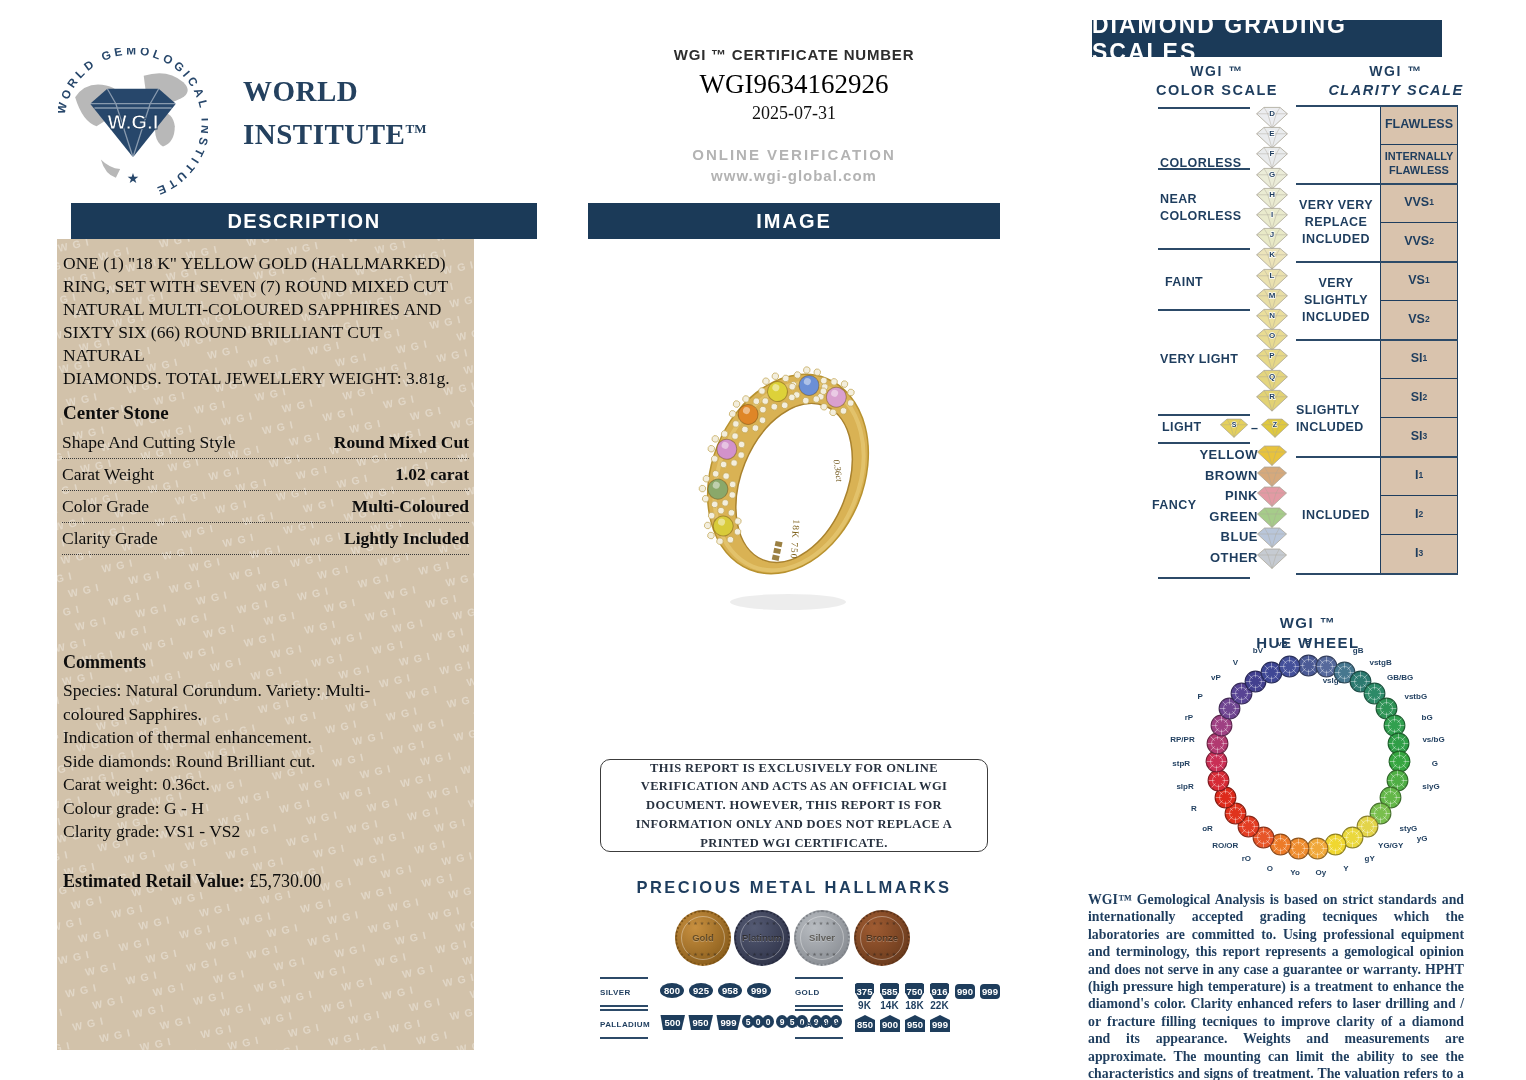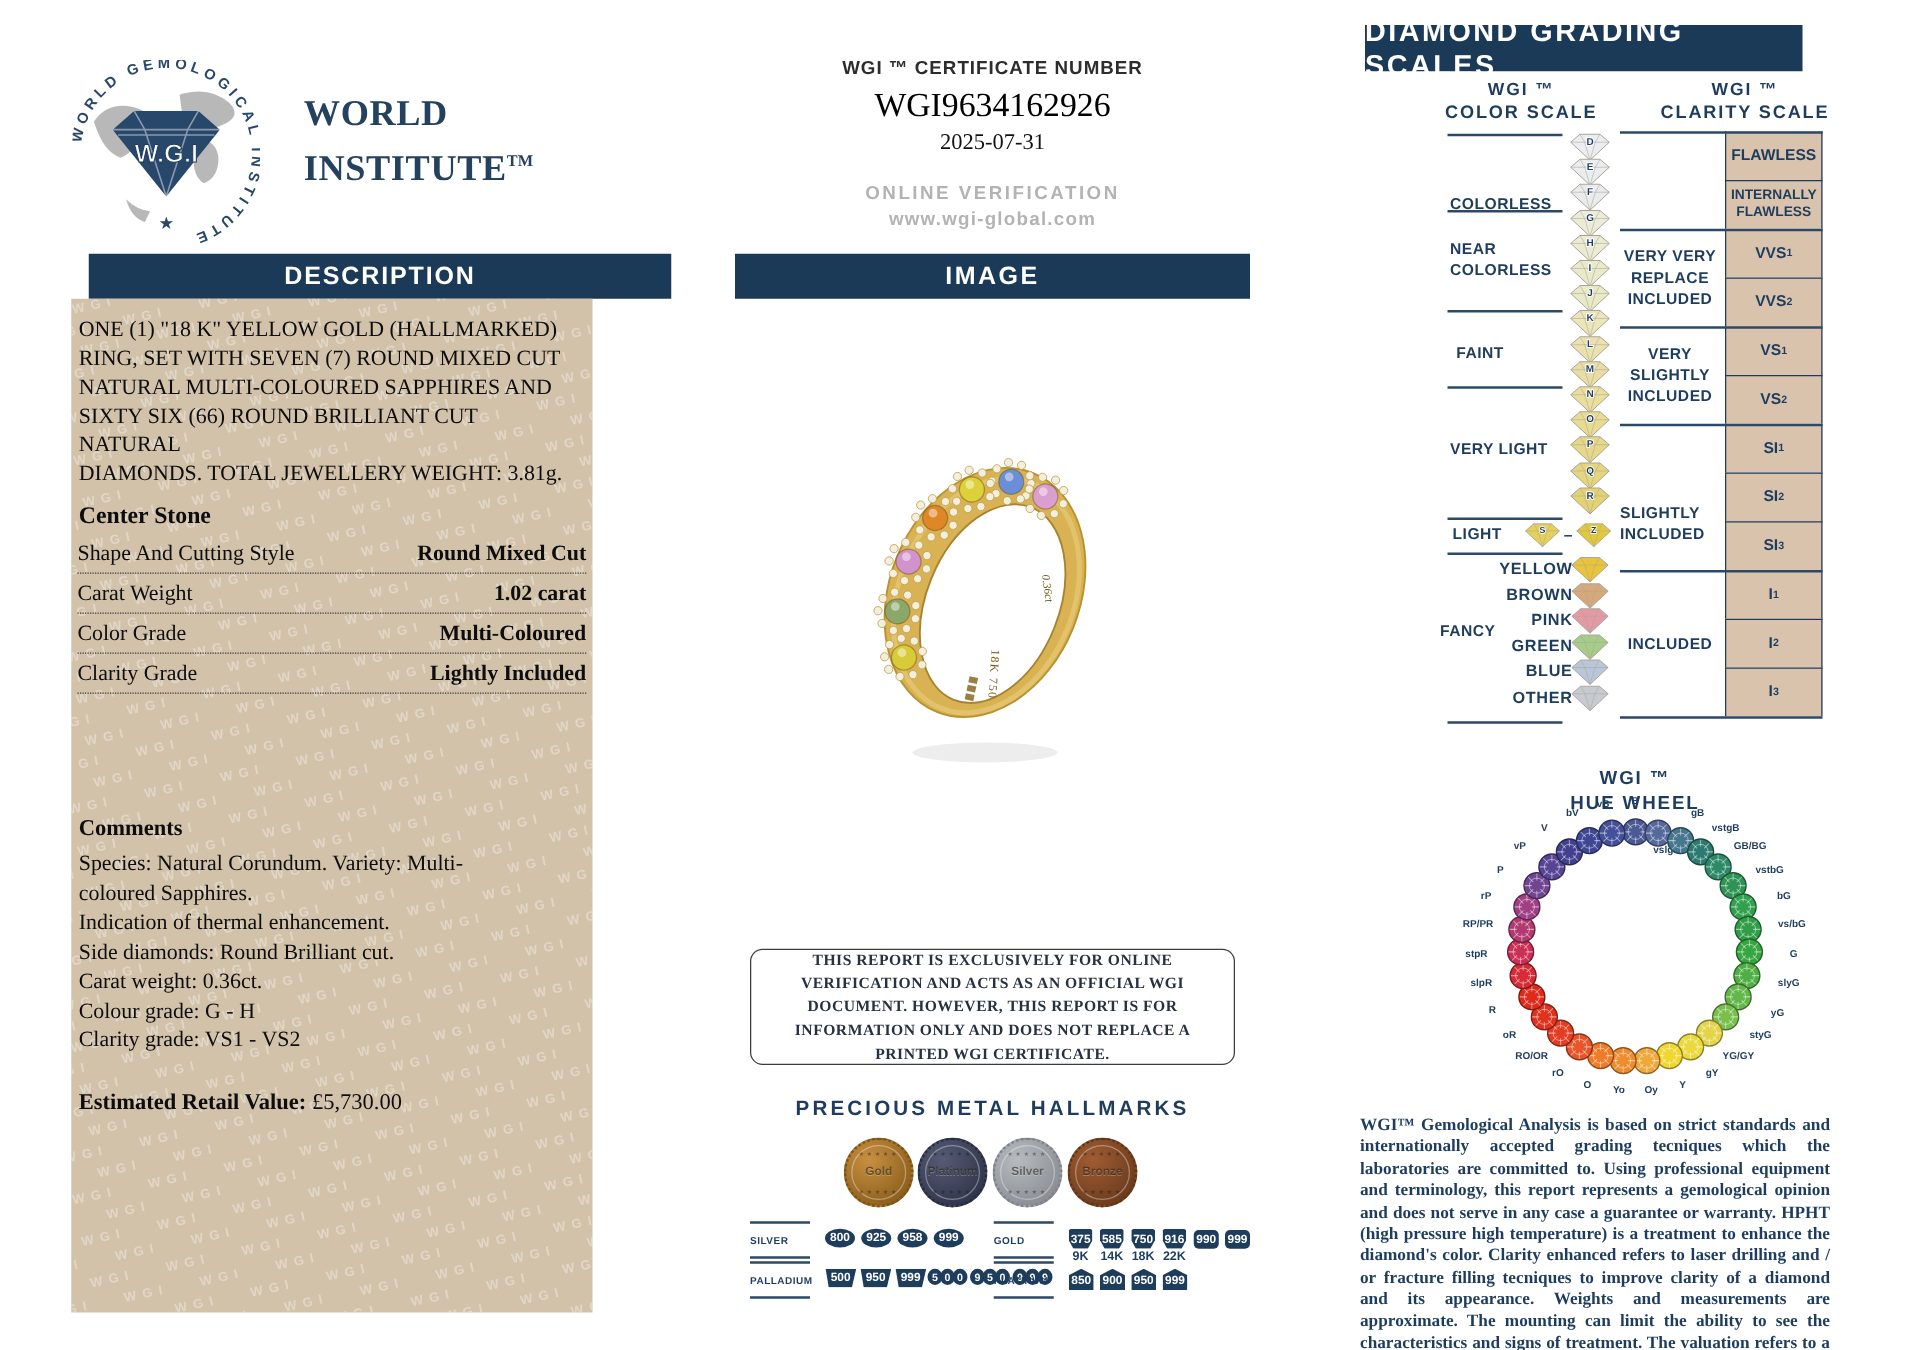--- a/index.html
+++ b/index.html
@@ -417,21 +417,21 @@
       </div>
     </div>
 
   <div class="abs navybar" id="grading-bar">
     <span>DIAMOND GRADING SCALES</span>
   </div>
 
   <div class="scale-head" style="left:1152px;top:63px;width:130px;font-size:14px;">WGI ™</div>
   <div class="scale-head" style="left:1152px;top:82px;width:130px;font-size:14.5px;">COLOR SCALE</div>
   <div class="scale-head" style="left:1316px;top:63px;width:160px;font-size:14px;">WGI ™</div>
-  <div class="scale-head" style="left:1316px;top:82px;width:160px;font-size:14.5px;">CLARITY SCALE</div>
+  <div class="scale-head" style="left:1316px;top:82px;width:160px;font-size:14.5px;font-style:italic;">CLARITY SCALE</div>
 
   <div id="color-scale"></div>
   <div id="clarity-scale"></div>
 
   <div class="scale-head" style="left:1243px;top:614px;width:130px;font-size:15px;">WGI ™</div>
   <div class="scale-head" style="left:1243px;top:634px;width:130px;font-size:15px;">HUE WHEEL</div>
   <div id="hue-wheel"></div>
 
   <div class="abs" id="footer-text">WGI™ Gemological Analysis is based on strict standards and internationally accepted grading tecniques which the laboratories are committed to. Using professional equipment and terminology, this report represents a gemological opinion and does not serve in any case a guarantee or warranty. HPHT (high pressure high temperature) is a treatment to enhance the diamond's color. Clarity enhanced refers to laser drilling and / or fracture filling tecniques to improve clarity of a diamond and its appearance. Weights and measurements are approximate. The mounting can limit the ability to see the characteristics and signs of treatment. The valuation refers to a recommended retail price (RRP).</div>
 <div style="position: absolute; left: 0px; top: 0px;">
@@ -732,21 +732,21 @@
           <circle cx="20" cy="20" r="10.5" fill="none" stroke="rgba(255,255,255,.55)" stroke-width="1.2"></circle>
           <line x1="27" y1="20" x2="37" y2="20" stroke="rgba(255,255,255,.5)" stroke-width="1.4"></line>
           <line x1="24.949747468305834" y1="24.94974746830583" x2="32.020815280171306" y2="32.020815280171306" stroke="rgba(255,255,255,.5)" stroke-width="1.4"></line>
           <line x1="20" y1="27" x2="20" y2="37" stroke="rgba(255,255,255,.5)" stroke-width="1.4"></line>
           <line x1="15.050252531694168" y1="24.949747468305834" x2="7.979184719828693" y2="32.020815280171306" stroke="rgba(255,255,255,.5)" stroke-width="1.4"></line>
           <line x1="13" y1="20" x2="3" y2="20.000000000000004" stroke="rgba(255,255,255,.5)" stroke-width="1.4"></line>
           <line x1="15.050252531694166" y1="15.050252531694168" x2="7.979184719828689" y2="7.979184719828693" stroke="rgba(255,255,255,.5)" stroke-width="1.4"></line>
           <line x1="20" y1="13" x2="19.999999999999996" y2="3" stroke="rgba(255,255,255,.5)" stroke-width="1.4"></line>
           <line x1="24.94974746830583" y1="15.050252531694166" x2="32.020815280171306" y2="7.979184719828689" stroke="rgba(255,255,255,.5)" stroke-width="1.4"></line>
         </svg></div>
-      <div class="stone-label" style="left: 1422.02px; top: 810px; text-align: right;">yG</div>
+      <div class="stone-label" style="left: 1422.02px; top: 838px; text-align: right;">yG</div>
       <div class="stone" style="left: 1369.25px; top: 801.814px;"><svg width="23" height="23" viewBox="0 0 40 40">
           <circle cx="20" cy="20" r="18" fill="#79bf4d" stroke="rgb(73,115,46)" stroke-width="2"></circle>
           <circle cx="20" cy="20" r="10.5" fill="none" stroke="rgba(255,255,255,.55)" stroke-width="1.2"></circle>
           <line x1="27" y1="20" x2="37" y2="20" stroke="rgba(255,255,255,.5)" stroke-width="1.4"></line>
           <line x1="24.949747468305834" y1="24.94974746830583" x2="32.020815280171306" y2="32.020815280171306" stroke="rgba(255,255,255,.5)" stroke-width="1.4"></line>
           <line x1="20" y1="27" x2="20" y2="37" stroke="rgba(255,255,255,.5)" stroke-width="1.4"></line>
           <line x1="15.050252531694168" y1="24.949747468305834" x2="7.979184719828693" y2="32.020815280171306" stroke="rgba(255,255,255,.5)" stroke-width="1.4"></line>
           <line x1="13" y1="20" x2="3" y2="20.000000000000004" stroke="rgba(255,255,255,.5)" stroke-width="1.4"></line>
           <line x1="15.050252531694166" y1="15.050252531694168" x2="7.979184719828689" y2="7.979184719828693" stroke="rgba(255,255,255,.5)" stroke-width="1.4"></line>
           <line x1="20" y1="13" x2="19.999999999999996" y2="3" stroke="rgba(255,255,255,.5)" stroke-width="1.4"></line>

